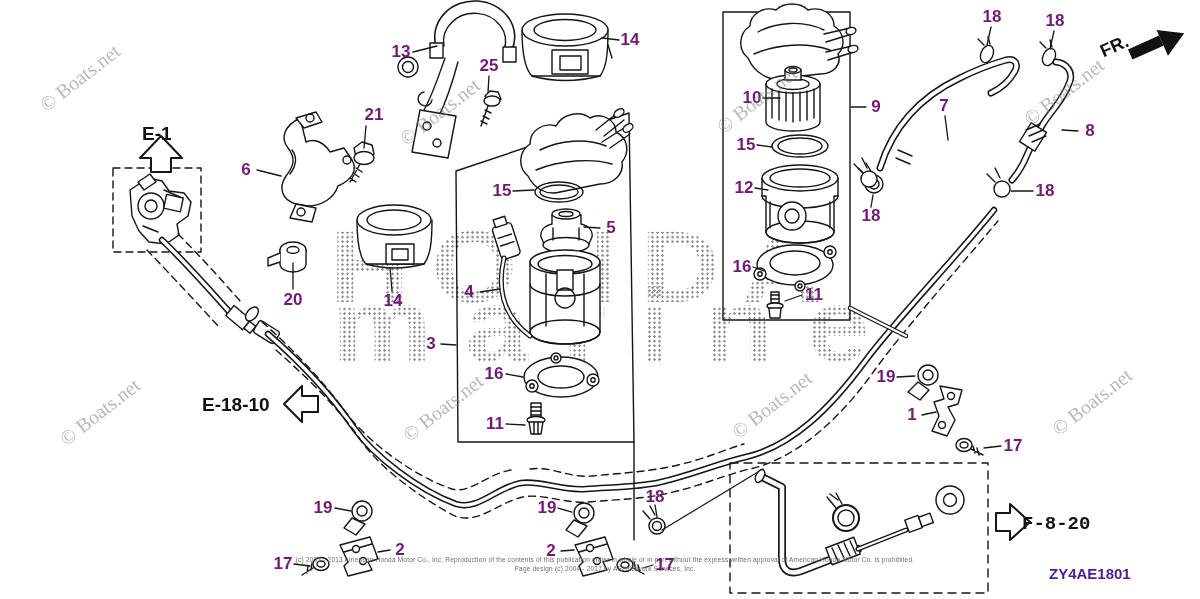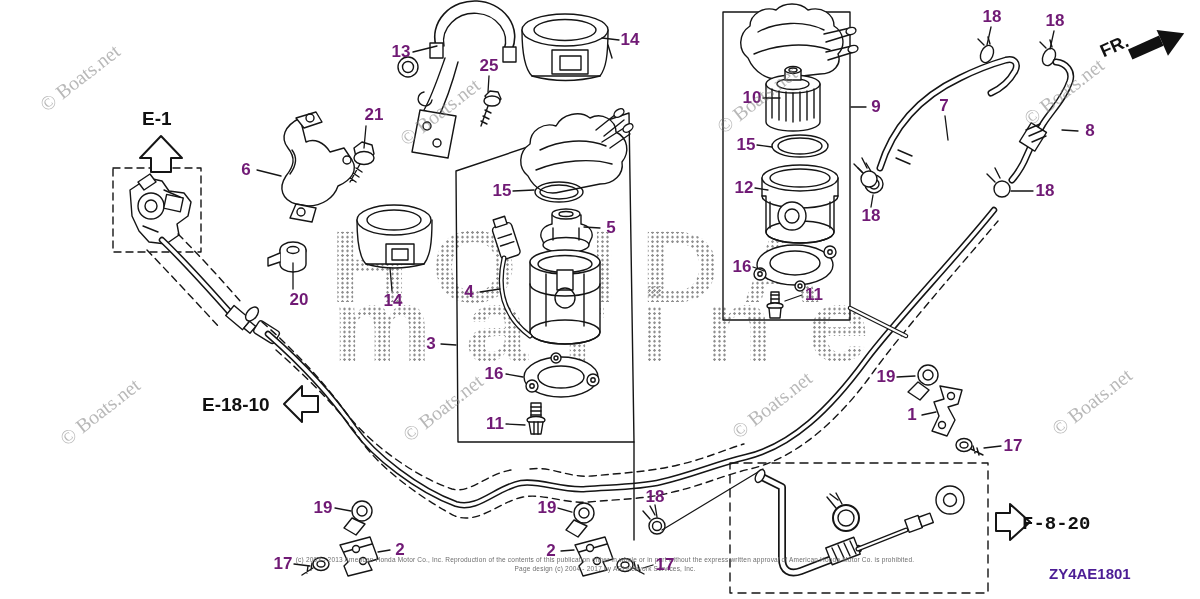--- a/index.html
+++ b/index.html
@@ -391,39 +391,39 @@
       <path d="M655,505 L657,517"></path>
       <path d="M335,508 L351,511"></path>
       <path d="M558,508 L572,512"></path>
       <path d="M390,550 L378,552"></path>
       <path d="M561,551 L574,550"></path>
       <path d="M294,564 L310,566"></path>
       <path d="M653,565 L643,568"></path>
     </g>
   </svg>
 
-  <div class="ref" style="left:142px;top:108px;">E-1</div>
+  <div class="ref" style="left:142px;top:123px;">E-1</div>
   <div class="ref" style="left:202px;top:394px;text-align:right;">E-18-10</div>
   <div class="ref" style="left:1022px;top:513px;font-family:Liberation Mono, monospace;">F-8-20</div>
   <div class="fr" style="left:1100px;top:36px;">FR.</div>
   <div class="code" style="left:1049px;top:565px;">ZY4AE1801</div>
 
   <div class="foot" style="top:556px;">(c) 2003 - 2013 American Honda Motor Co., Inc. Reproduction of the contents of this publication either in whole or in part without the express written approval of American Honda Motor Co. is prohibited.</div>
   <div class="foot" style="top:565px;">Page design (c) 2004 - 2017 by ARI Network Services, Inc.</div>
 
   <div id="callouts">
       <span class="co" style="left: 401px; top: 52px;">13</span>
       <span class="co" style="left: 489px; top: 66px;">25</span>
       <span class="co" style="left: 630px; top: 40px;">14</span>
       <span class="co" style="left: 366px; top: 115px; margin-left: 8px;">21</span>
       <span class="co" style="left: 246px; top: 170px;">6</span>
       <span class="co" style="left: 502px; top: 191px;">15</span>
       <span class="co" style="left: 611px; top: 228px;">5</span>
       <span class="co" style="left: 469px; top: 292px;">4</span>
-      <span class="co" style="left: 299px; top: 300px;">20</span>
+      <span class="co" style="left: 293px; top: 300px;">20</span>
       <span class="co" style="left: 393px; top: 301px;">14</span>
       <span class="co" style="left: 431px; top: 344px;">3</span>
       <span class="co" style="left: 494px; top: 374px;">16</span>
       <span class="co" style="left: 495px; top: 424px;">11</span>
       <span class="co" style="left: 752px; top: 98px;">10</span>
       <span class="co" style="left: 876px; top: 107px;">9</span>
       <span class="co" style="left: 746px; top: 145px;">15</span>
       <span class="co" style="left: 744px; top: 188px;">12</span>
       <span class="co" style="left: 742px; top: 267px;">16</span>
       <span class="co" style="left: 814px; top: 295px;">11</span>

